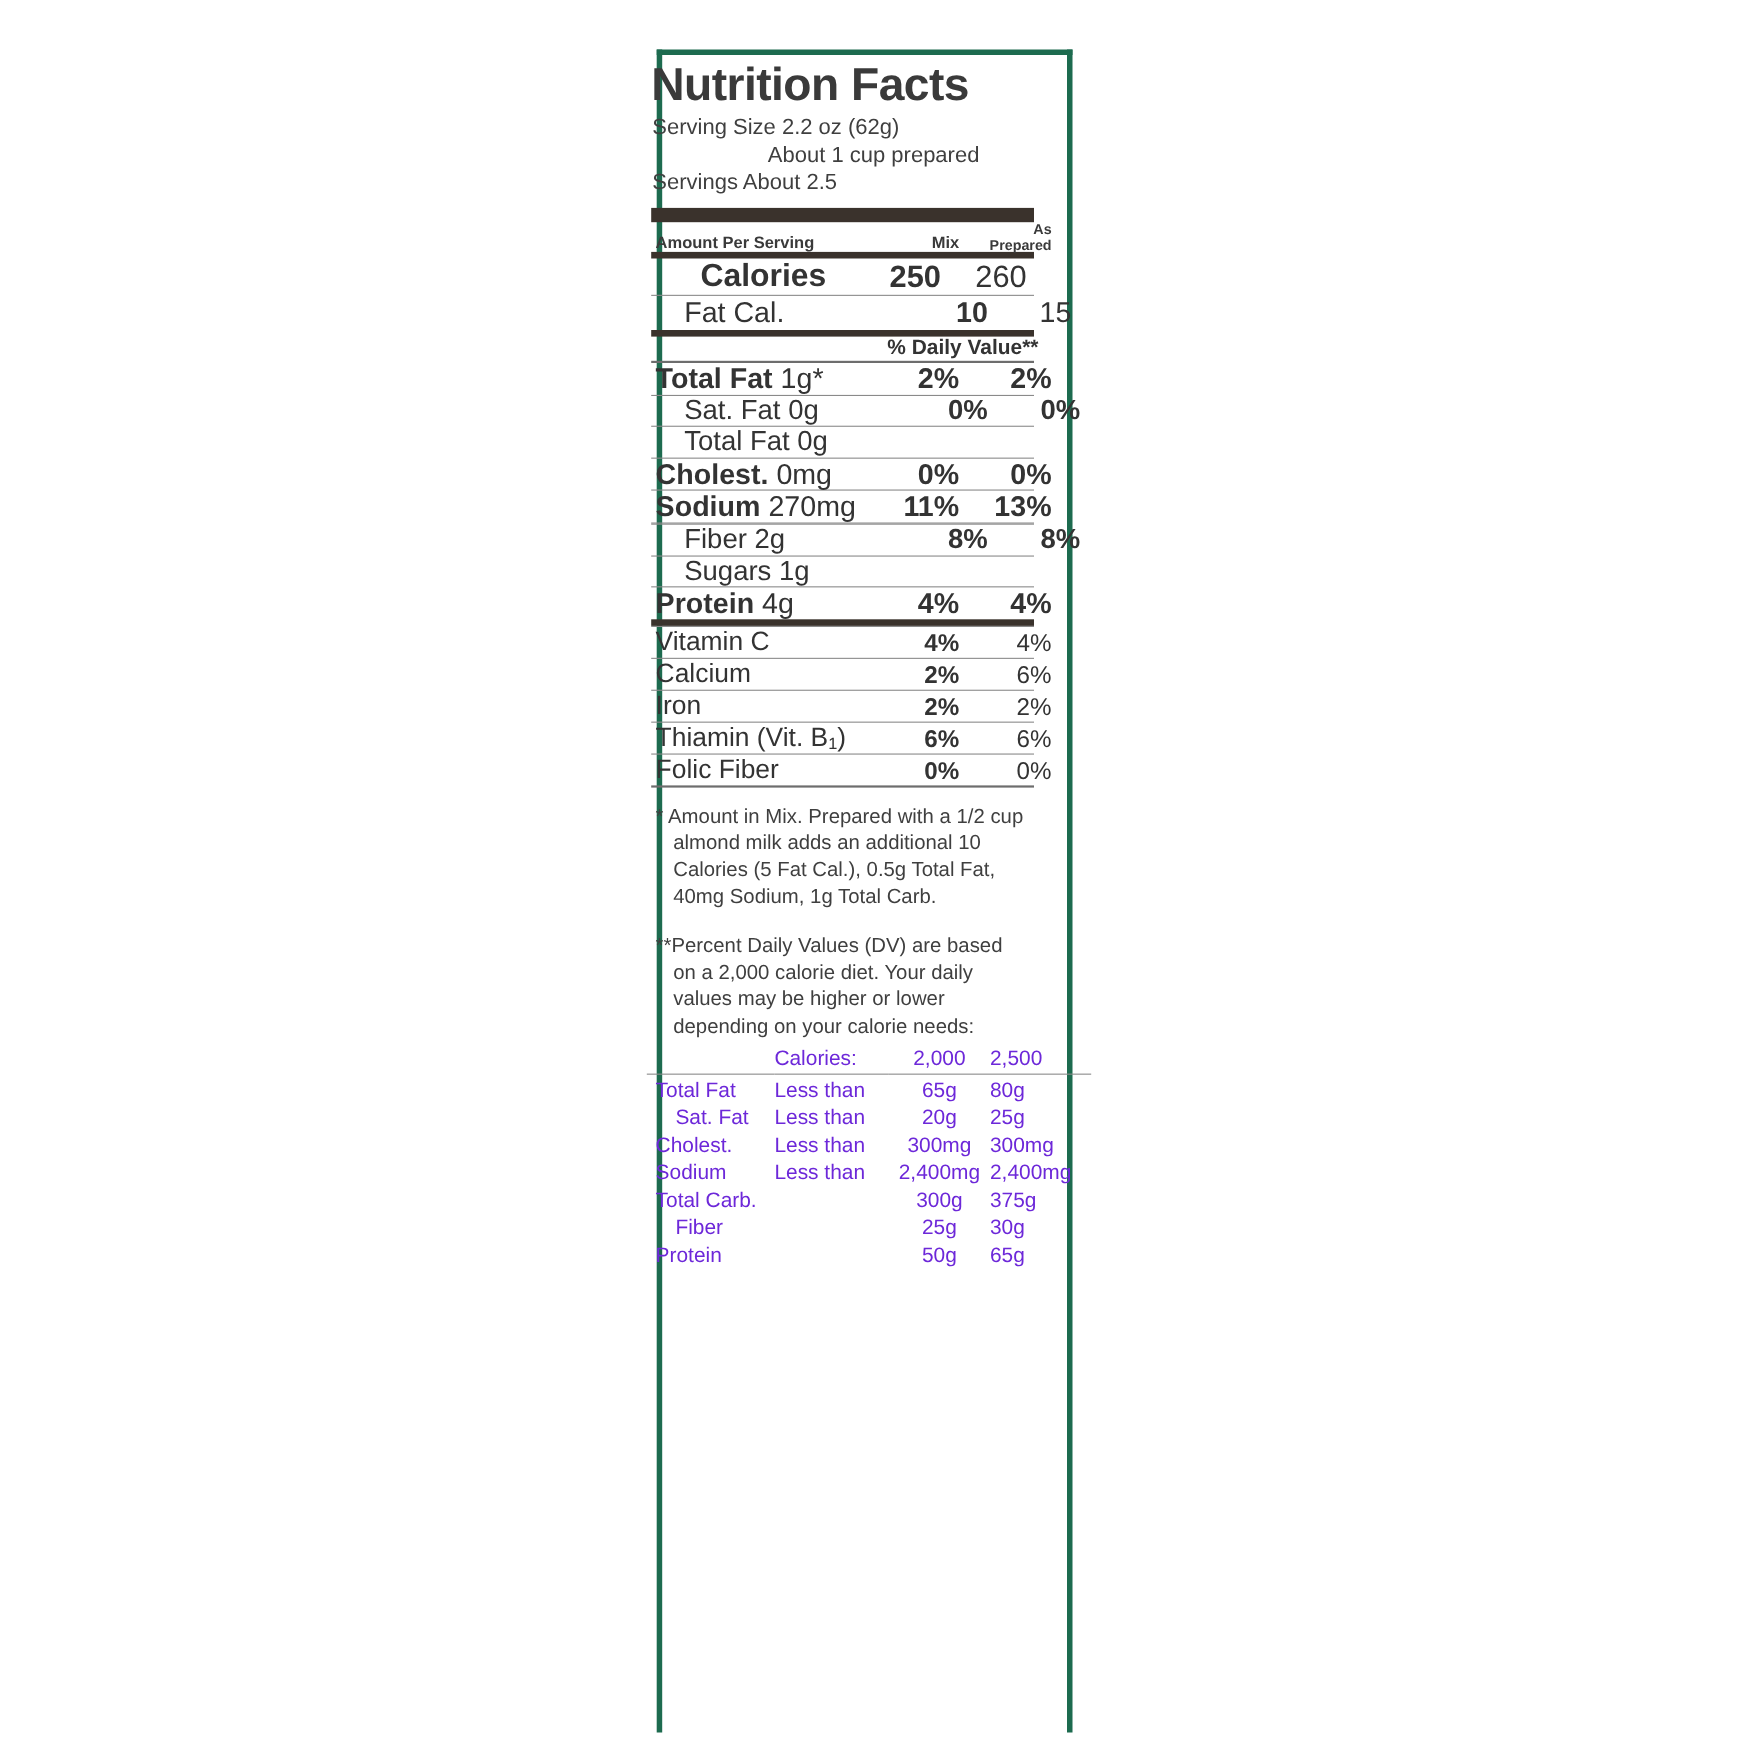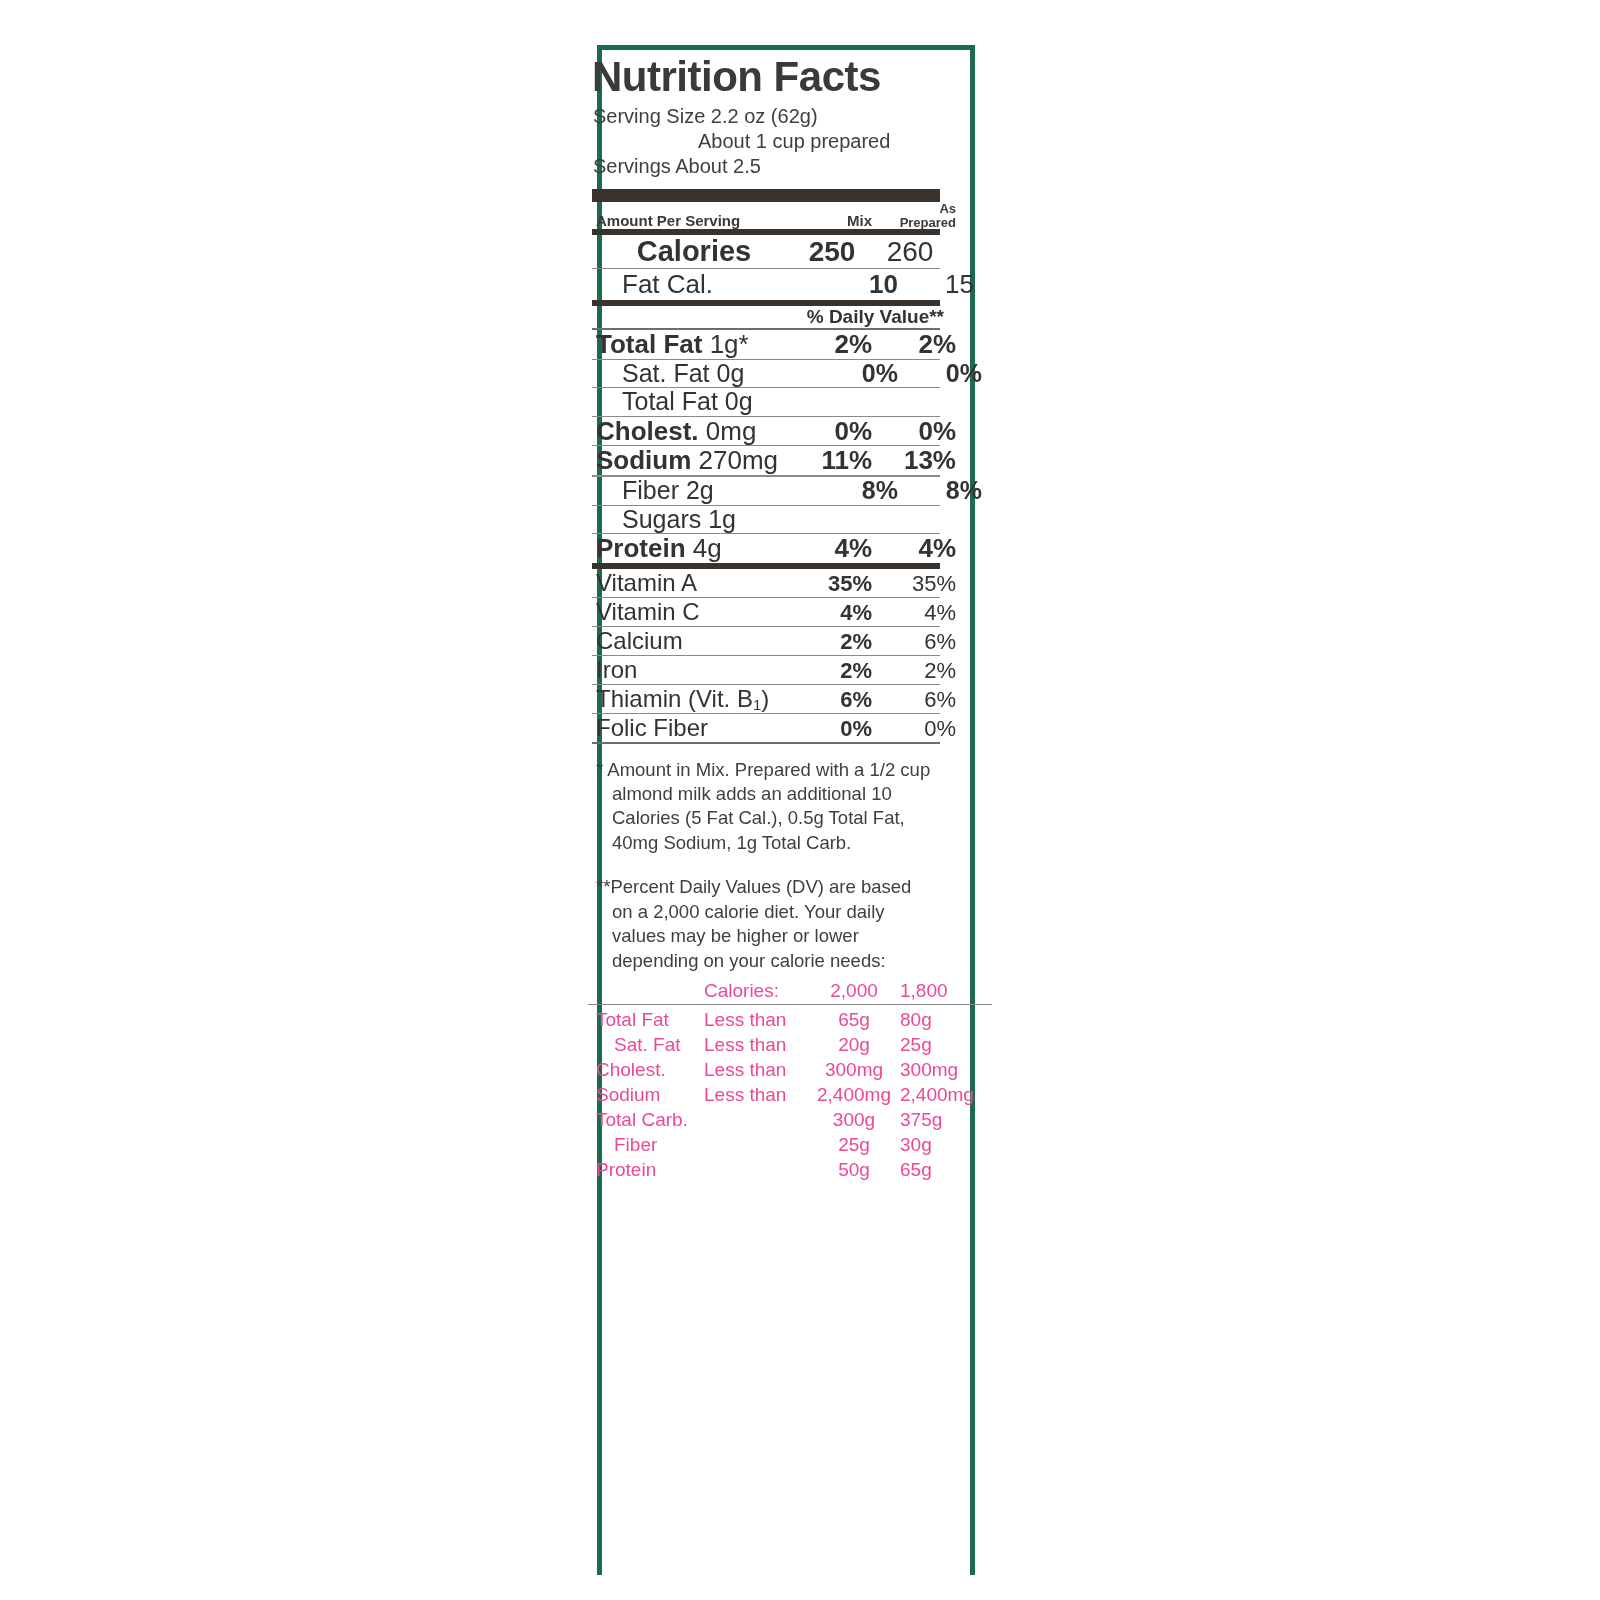--- a/index.html
+++ b/index.html
@@ -147,21 +147,21 @@
     text-indent: -16px;
   }
   .foot2 { margin-top: 20px; }
 
   table.dvtab {
     width: 100%;
     border-collapse: collapse;
     table-layout: fixed;
     margin-top: 6px;
     font-size: 19px;
-    color: #ec4899;
+    color: #6d28d9;
   }
   table.dvtab td { padding: 1.5px 0; vertical-align: bottom; }
   .dv-c1 { width: 108px; padding-left: 8px !important; }
   .dv-c2 { width: 104px; }
   .dv-c3 { width: 92px; text-align: center; }
   .dv-c4 { width: 92px; }
   .dv-head td { padding-bottom: 4px; }
   .dv-indent { padding-left: 26px !important; }
   .dv-sep { border-top: 1.5px solid #8a8a8a; }
 
@@ -304,29 +304,20 @@
         <tr class="row big">
       <td class="col-name"><span class="bold">Protein</span> <span class="light">4g</span></td>
       <td class="col-mix bold">4%</td>
       <td class="col-prep bold">4%</td>
     </tr>
   </tbody>
     </table>
 
   <div class="rule-med"></div>
 
-  <table class="nf">
-    <tbody>
-        <tr class="vit-row">
-      <td class="col-name">Vitamin A</td>
-      <td class="col-mix">35%</td>
-      <td class="col-prep">35%</td>
-    </tr>
-  </tbody>
-    </table>
   <div class="rule-hair"></div>
   <table class="nf">
     <tbody>
         <tr class="vit-row">
       <td class="col-name">Vitamin C</td>
       <td class="col-mix">4%</td>
       <td class="col-prep">4%</td>
     </tr>
   </tbody>
     </table>
@@ -380,21 +371,21 @@
   <div class="foot foot2">
     <span class="hang">**Percent Daily Values (DV) are based on a 2,000 calorie diet. Your daily values may be higher or lower depending on your calorie needs:</span>
   </div>
 
   <table class="dvtab">
     <tbody>
         <tr class="dv-head">
       <td class="dv-c1"></td>
       <td class="dv-c2">Calories:</td>
       <td class="dv-c3">2,000</td>
-      <td class="dv-c4">1,800</td>
+      <td class="dv-c4">2,500</td>
     </tr>
     <tr>
       <td class="dv-sep" colspan="4" style="height:3px;padding:0"></td>
     </tr>
     <tr>
       <td class="dv-c1">Total Fat</td>
       <td class="dv-c2">Less than</td>
       <td class="dv-c3">65g</td>
       <td class="dv-c4">80g</td>
     </tr>

